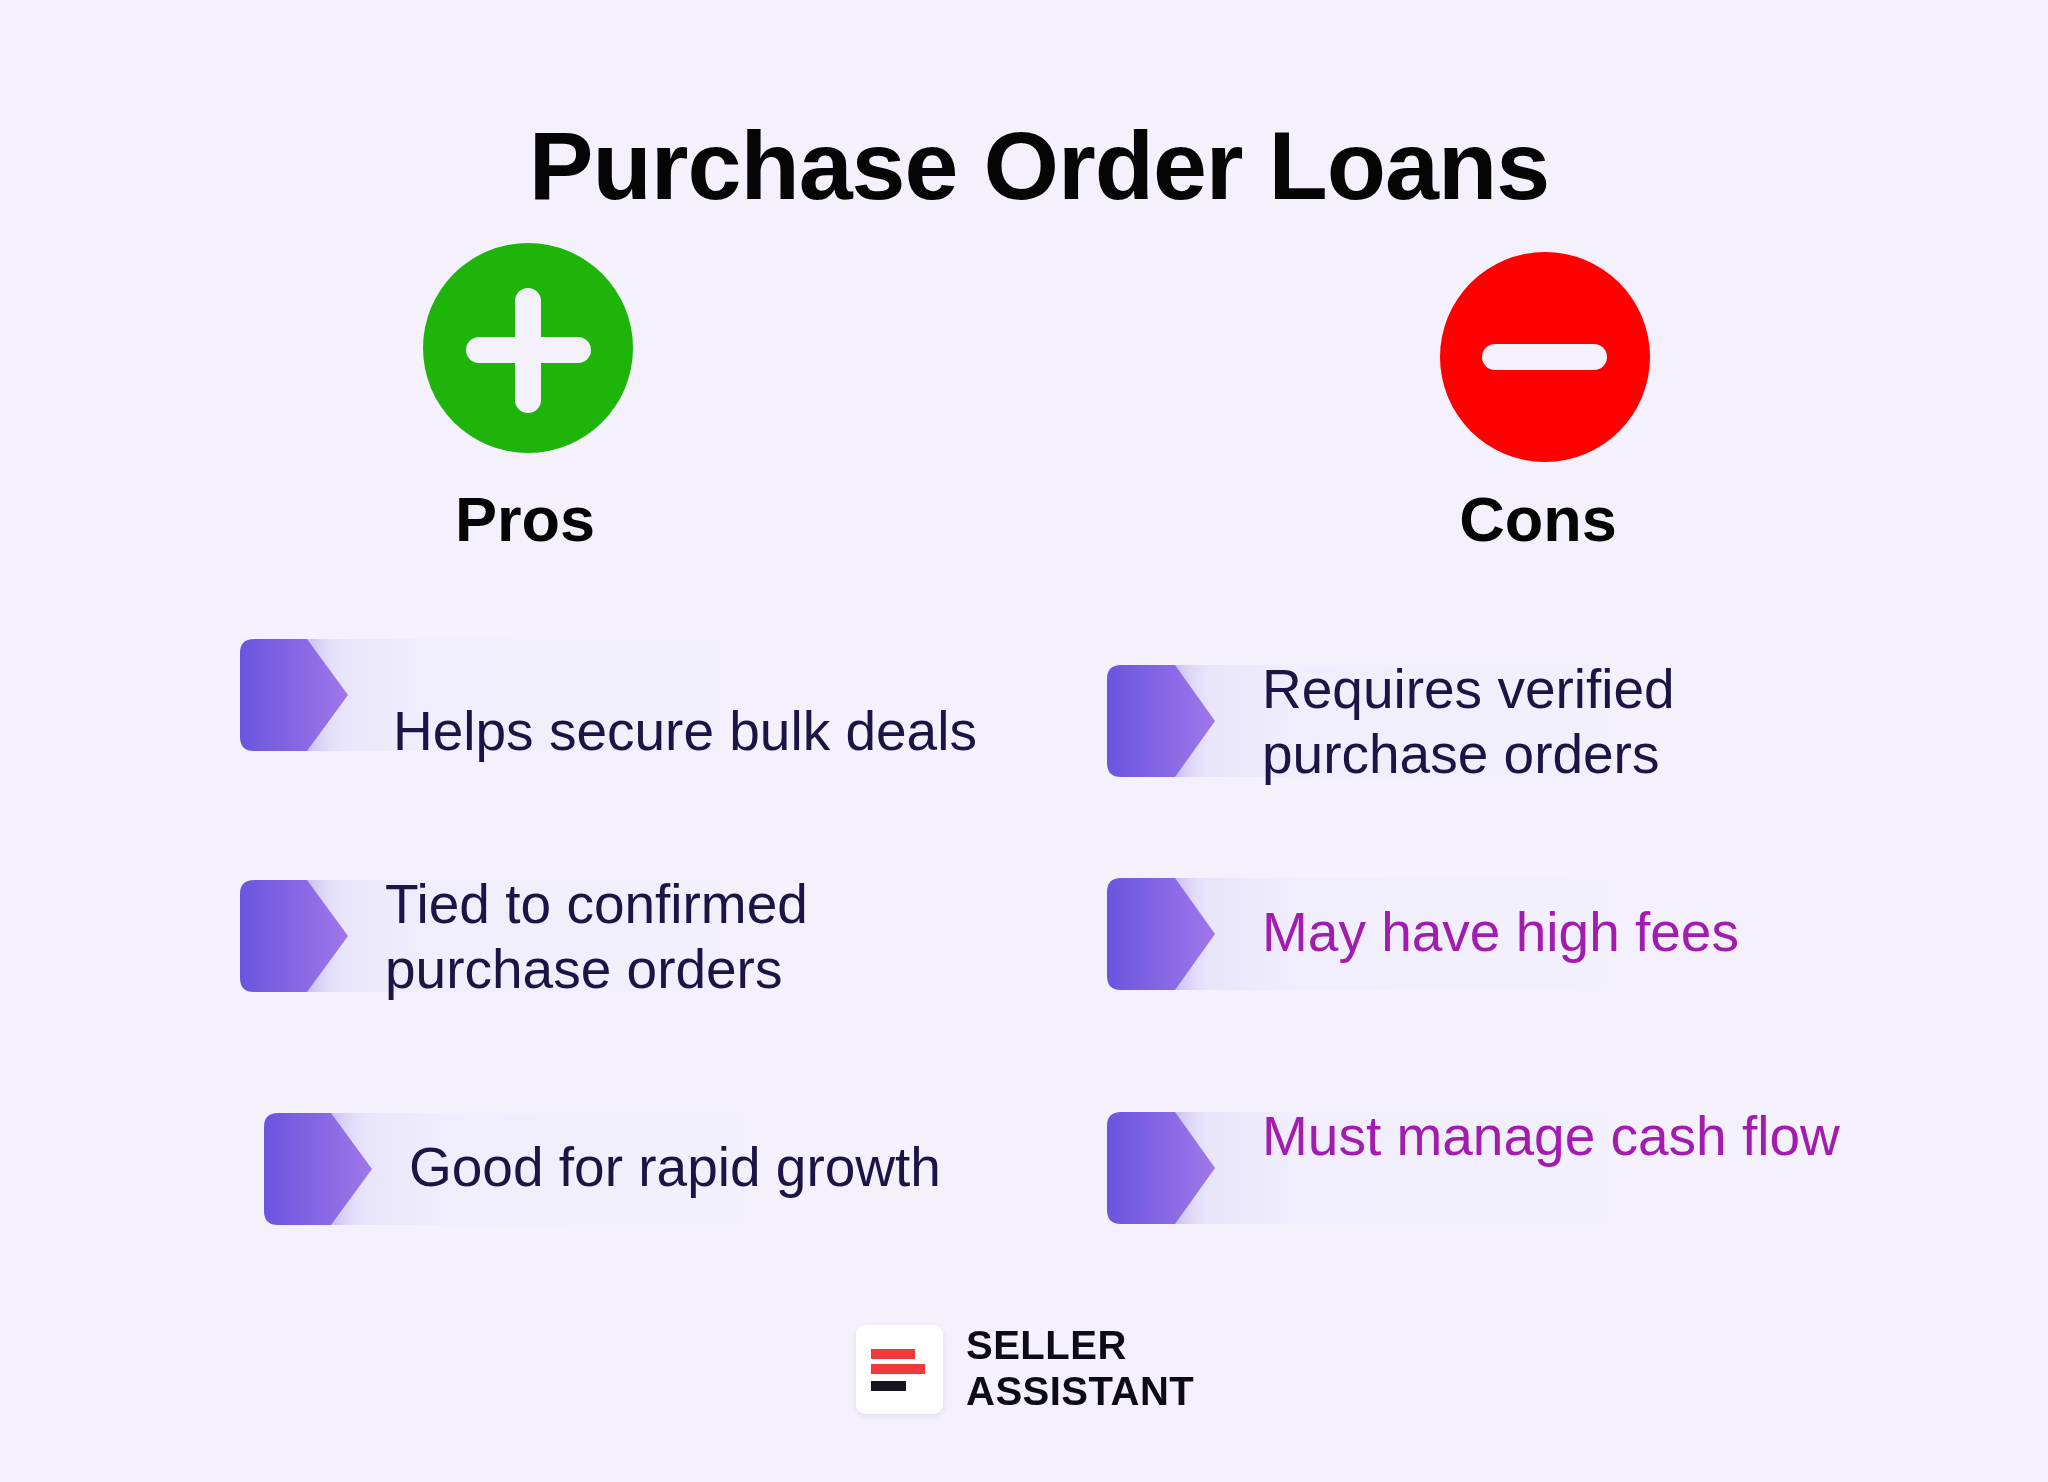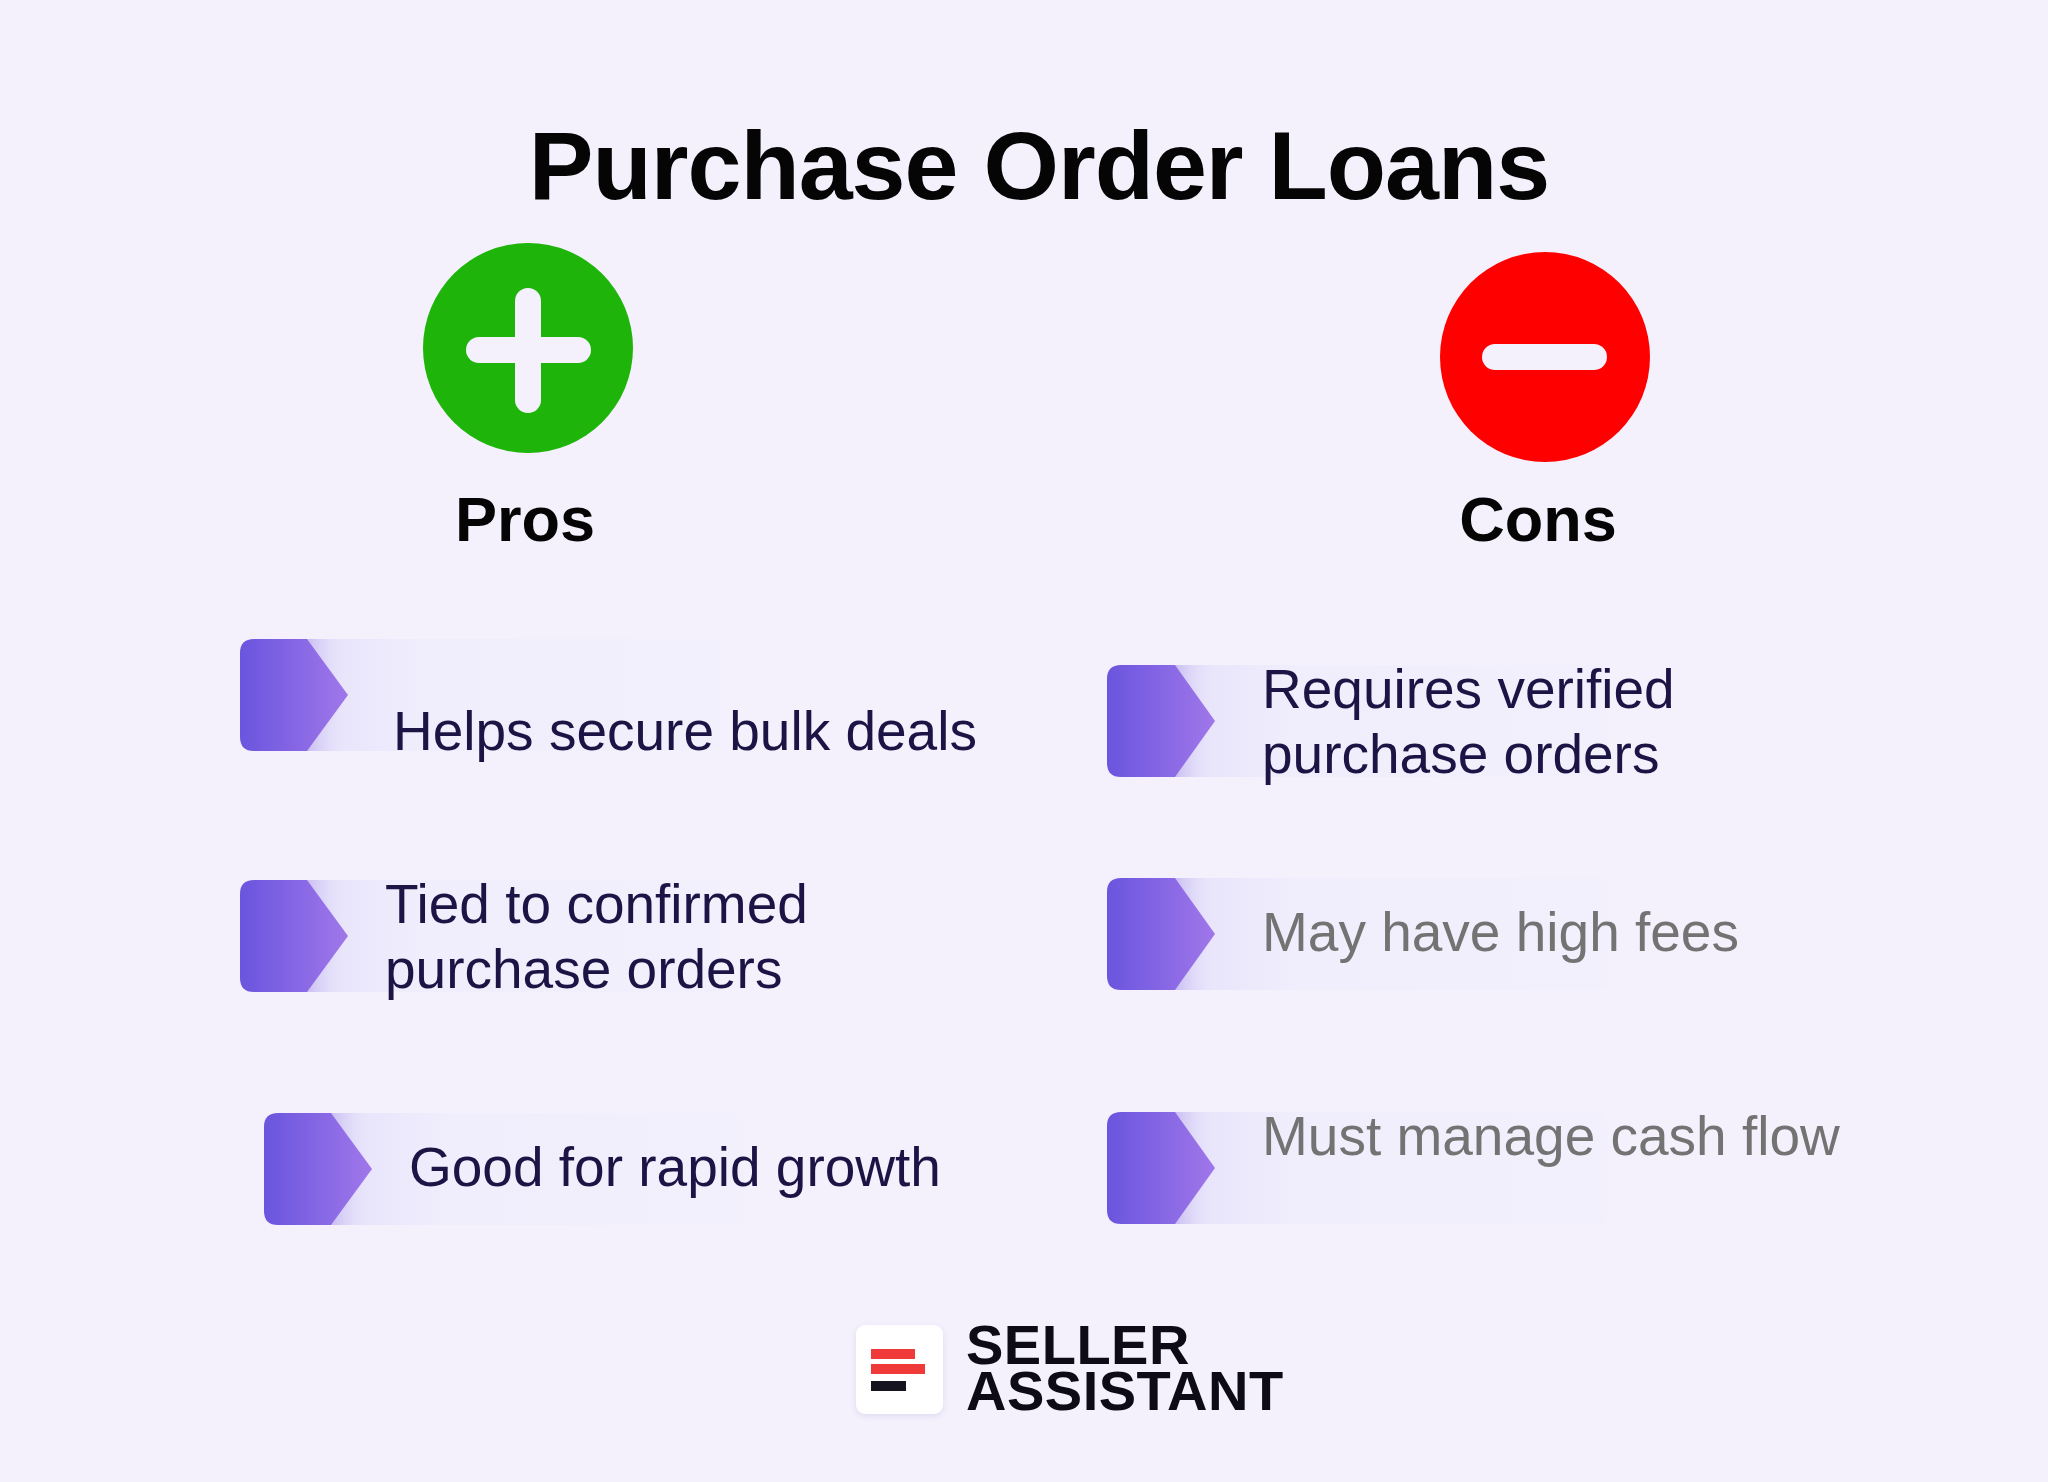--- a/index.html
+++ b/index.html
@@ -63,42 +63,42 @@
       height: 112px;
     }
     .bullet svg { display: block; }
     .item-text {
       position: absolute;
       font-size: 55px;
       line-height: 65px;
       color: #1c1445;
       white-space: nowrap;
     }
-    .item-text.dark { color: #737373; }
+    .item-text.dark { color: #a21caf; }
     .item-text .line { display: block; }
     .logo {
       position: absolute;
       left: 856px;
       top: 1325px;
       width: 87px;
       height: 89px;
       background: #ffffff;
       border-radius: 9px;
       box-shadow: 0 2px 6px rgba(80,60,140,0.12);
     }
     .logo .bar {
       position: absolute;
       left: 15px;
       height: 10px;
     }
     .brand {
       position: absolute;
       left: 966px;
       top: 1322px;
-      font-size: 56px;
+      font-size: 40px;
       font-weight: 700;
       line-height: 46px;
       color: #0d0c16;
       letter-spacing: 0.5px;
     }
     .brand span { display: block; }
   </style>
 </head>
 <body>
 

